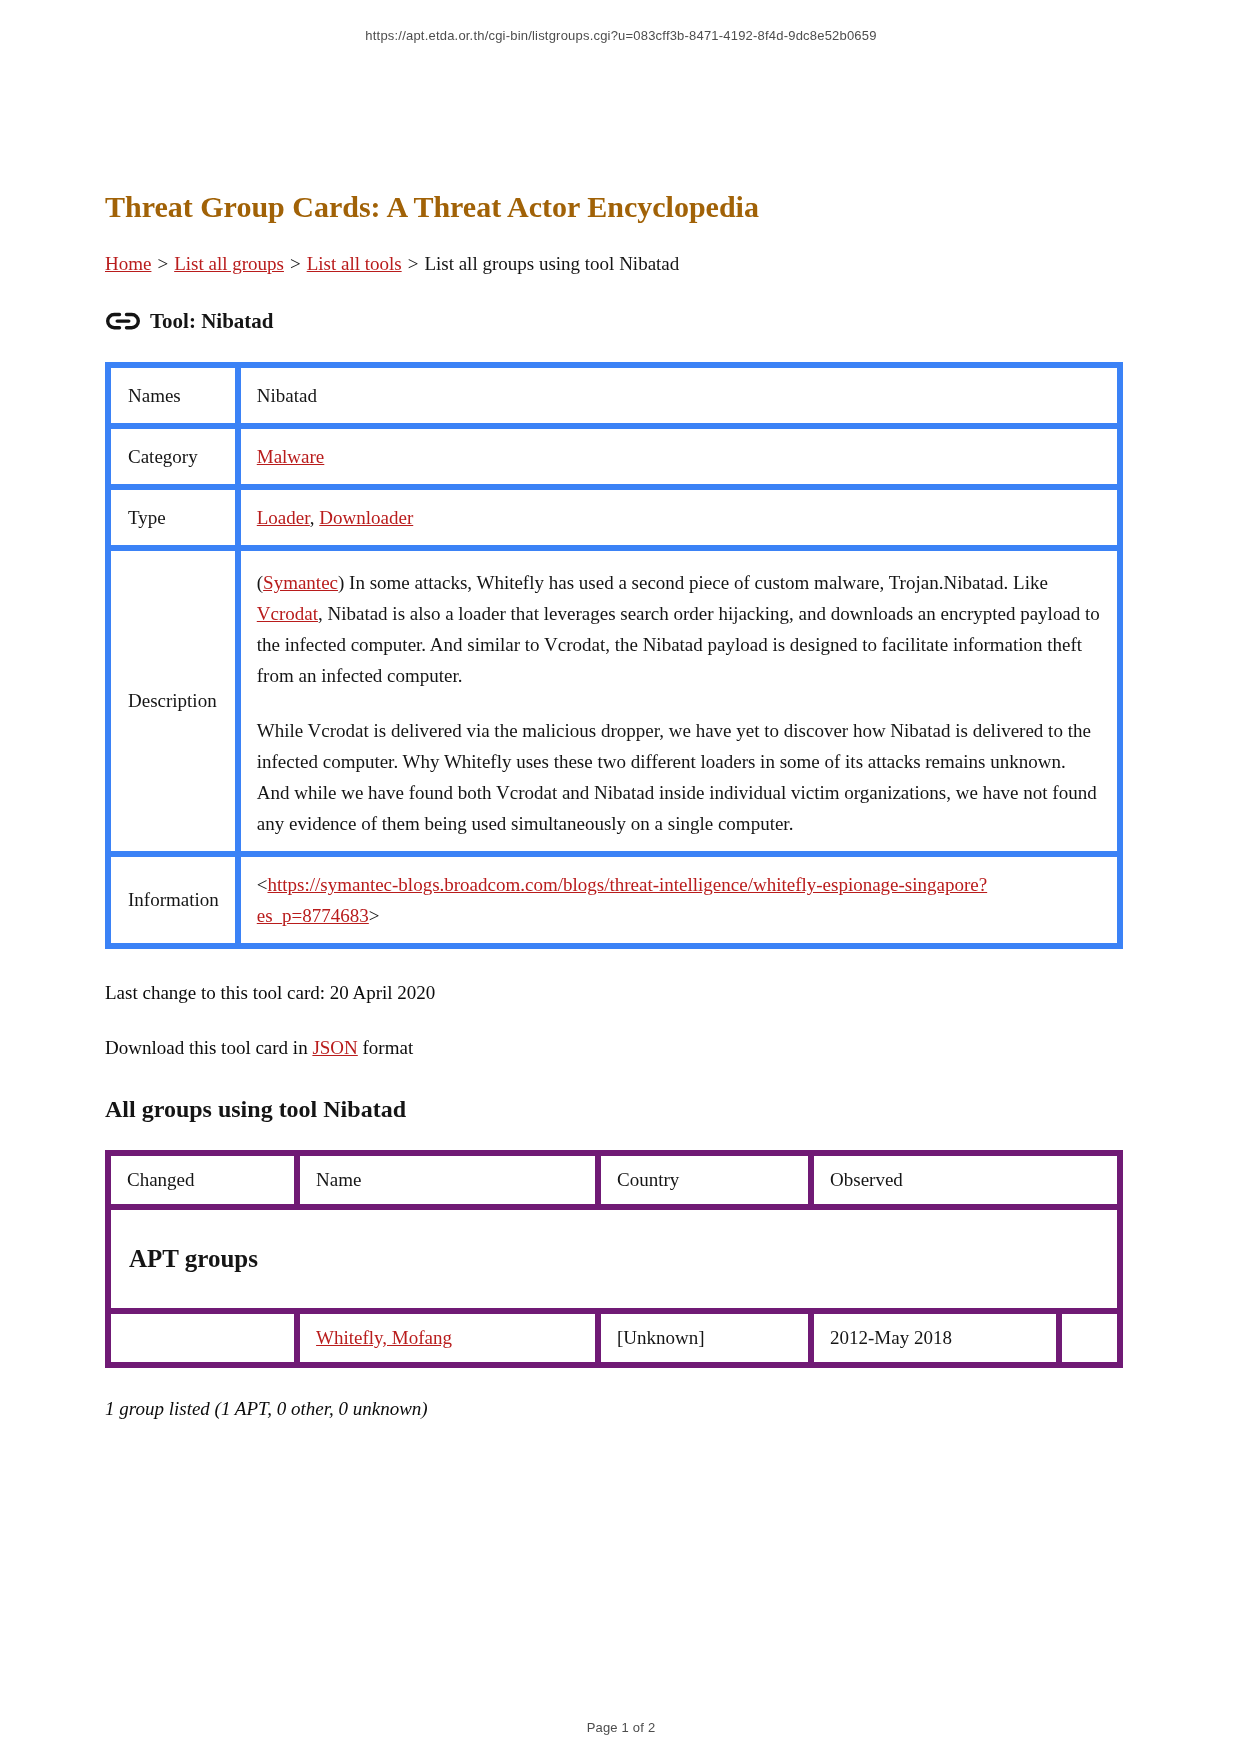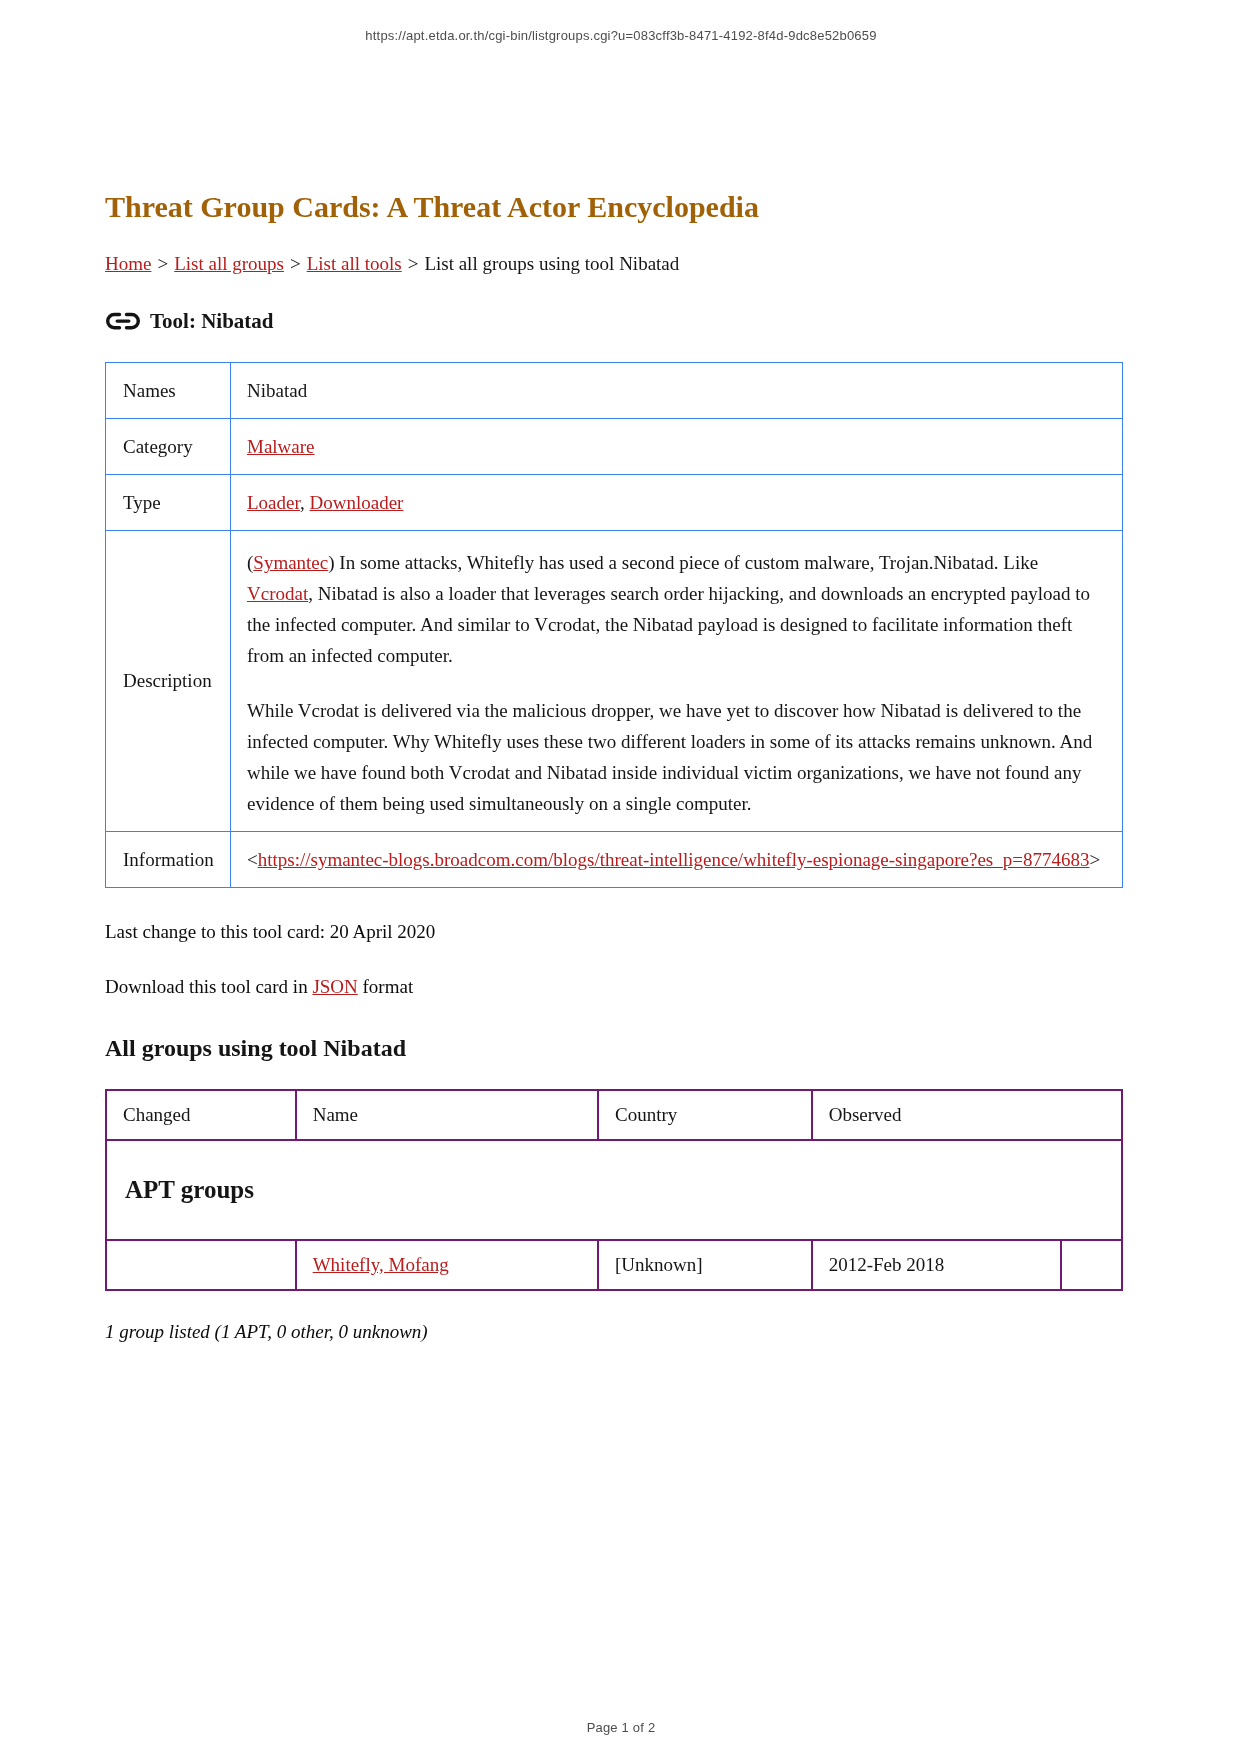--- a/index.html
+++ b/index.html
@@ -19,32 +19,32 @@
   .container { margin-left:105px; width:1018px; padding-top:190px; }
   .page-title { font-size:30px; font-weight:bold; margin:0; color:#a16207; }
   .archived { margin-top:30px; font-size:17px; color:#5c5c5c; }
   .breadcrumb { margin-top:29px; font-size:19px; color:#151515; }
   a.lnk { color:#b91c1c; text-decoration:underline; cursor:pointer; }
   .breadcrumb .sep { margin:0 6px; }
   .tool-heading { margin-top:34px; display:flex; align-items:center; }
   .tool-heading .icn { margin-right:9px; display:inline-flex; }
   .tool-heading .txt { font-size:21px; font-weight:bold; color:#151515; }
   table.card { border-collapse:collapse; margin-top:28px; width:1018px; }
-  table.card td { border:1px solid #3b82f6; font-size:19px; vertical-align:middle; padding:12px 16px; color:#151515; }
+  table.card td { border:6px solid #3b82f6; font-size:19px; vertical-align:middle; padding:12px 16px; color:#151515; }
   table.card td.lbl { width:125px; padding-left:17px; }
   table.card td.val p { margin:0; line-height:31px; }
   table.card td.val p + p { margin-top:24px; }
   table.card td.val { line-height:31px; overflow-wrap:anywhere; }
   tr.r-names td, tr.r-cat td, tr.r-type td { height:49px; }
   tr.r-desc td.val { padding-top:16px; }
   tr.r-info td.val { padding-top:12px; }
   .note { margin-top:33px; font-size:19px; }
   .groups-heading { margin-top:37px; font-size:24px; font-weight:bold; color:#151515; }
   table.groups { border-collapse:collapse; margin-top:27px; width:1018px; }
-  table.groups th, table.groups td { border:2px solid #701a75; font-size:19px; font-weight:normal; text-align:left; vertical-align:middle; padding:13px 16px; color:#151515; }
+  table.groups th, table.groups td { border:6px solid #701a75; font-size:19px; font-weight:normal; text-align:left; vertical-align:middle; padding:13px 16px; color:#151515; }
   table.groups th { height:50px; }
   tr.group-type-row td { font-size:25px; font-weight:bold; padding:35px 16px 35px 18px; }
   tr.group-data-row td { height:48px; }
   .summary { margin-top:30px; font-size:19px; font-style:italic; }
 </style>
 </head>
 <body>
 
 <div class="print-header">https://apt.etda.or.th/cgi-bin/listgroups.cgi?u=083cff3b-8471-4192-8f4d-9dc8e52b0659</div>
 
@@ -127,21 +127,21 @@
       <th>Country</th>
       <th colspan="2">Observed</th>
     </tr>
     <tr class="group-type-row">
       <td colspan="5">APT groups</td>
     </tr>
     <tr class="group-data-row">
       <td></td>
       <td><a class="lnk">Whitefly, Mofang</a></td>
       <td>[Unknown]</td>
-      <td>2012-Feb 2018</td>
+      <td>2012-May 2018</td>
       <td></td>
     </tr>
   </tbody>
     </table>
 
   <div class="summary">1 group listed (1 APT, 0 other, 0 unknown)</div>
 
 </div>
 
 <div class="print-footer">Page 1 of 2</div>

